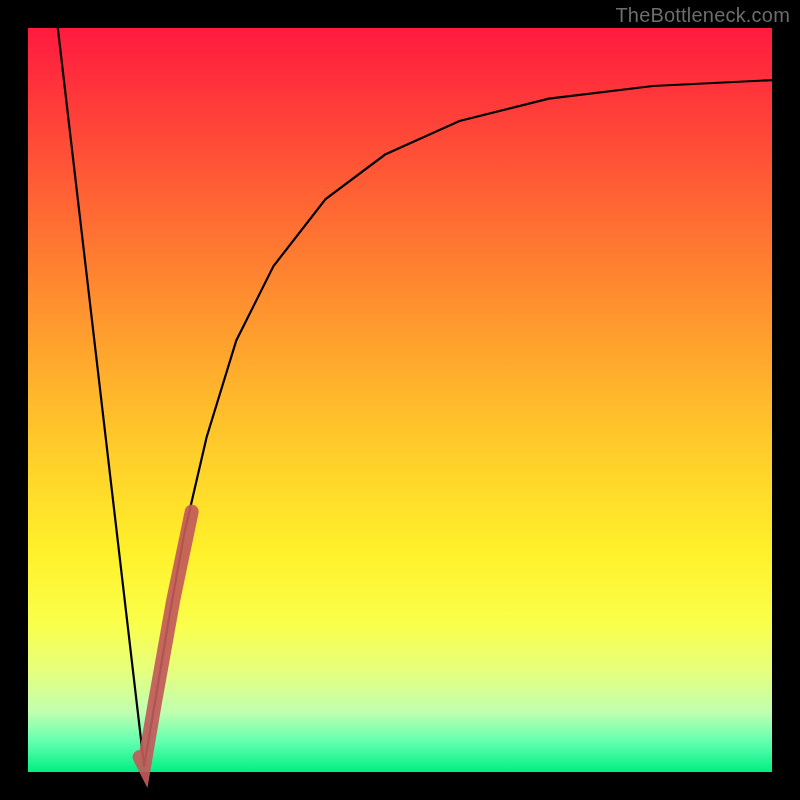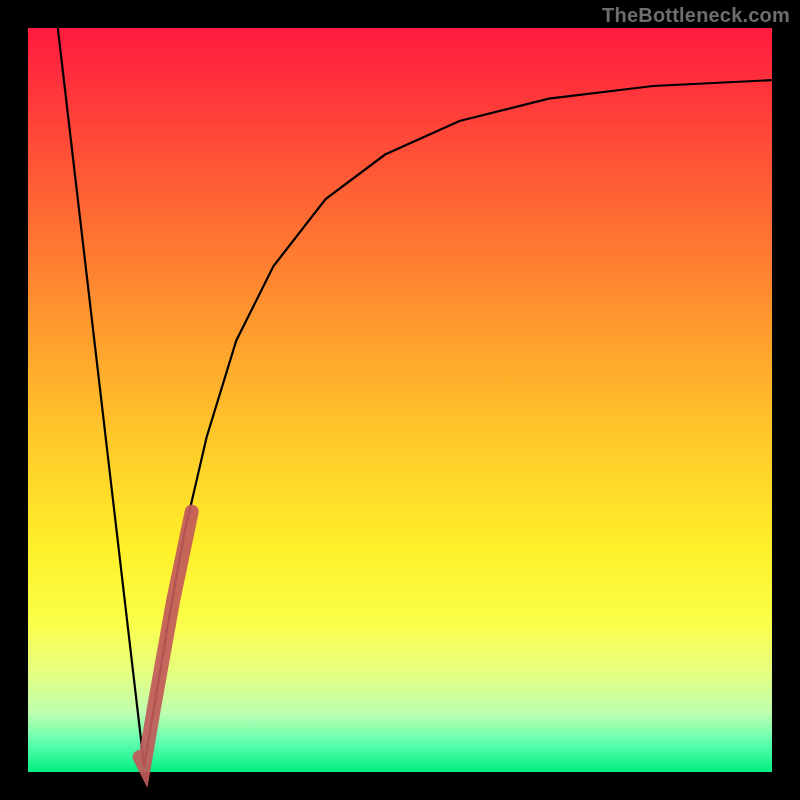--- a/index.html
+++ b/index.html
@@ -30,21 +30,21 @@
       #60ffb0 96%,
       #00ef82 100%
     );
   }
   .watermark {
     position: absolute;
     top: 4px;
     right: 10px;
     color: #6d6d6d;
     font-size: 20px;
-    font-weight: 700;
+    font-weight: 400;
     letter-spacing: 0.2px;
     user-select: none;
   }
   svg.plotlines {
     position: absolute;
     left: 28px;
     top: 28px;
     width: 744px;
     height: 744px;
     overflow: visible;

